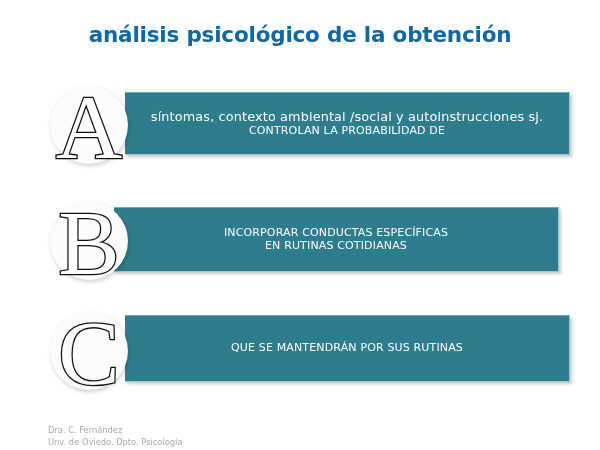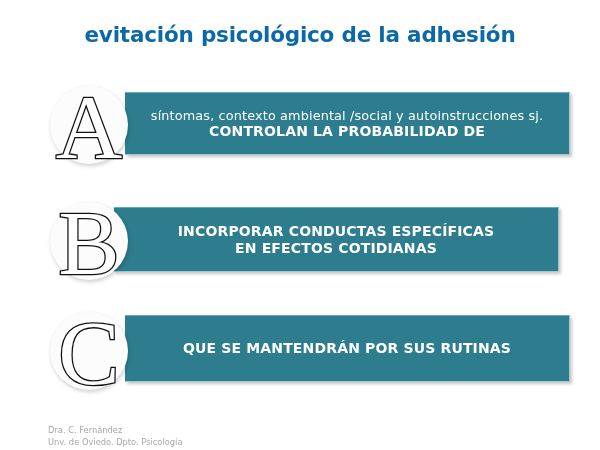--- a/index.html
+++ b/index.html
@@ -69,22 +69,22 @@
   }
 
   .line-light {
     font-size: 12.8px;
     font-weight: normal;
     font-family: "DejaVu Sans", sans-serif;
     letter-spacing: 0.15px;
   }
 
   .line-bold {
-    font-size: 14px;
-    font-weight: bold;
+    font-size: 11px;
+    font-weight: normal;
     font-family: "DejaVu Sans", sans-serif;
     letter-spacing: 0.15px;
   }
 
   
   .medallion {
     position: absolute;
     width: 78px;
     height: 78px;
     border-radius: 50%;
@@ -122,42 +122,42 @@
     font-family: "DejaVu Sans", sans-serif;
     margin-left: 20px;
   }
   #footer div { white-space: nowrap; }
 </style>
 </head>
 <body>
 
 <div id="slide">
 
-  <div id="slide-title">evitación psicológico de la adhesión</div>
+  <div id="slide-title">análisis psicológico de la obtención</div>
 
   <div class="row" style="top:92px;">
 
     <div class="band" style="left:125px; top:0px; width:445px; height:63px;">
       <div class="band-line line-light">síntomas,  contexto ambiental /social  y  autoinstrucciones sj.</div>
       <div class="band-line line-bold">CONTROLAN LA PROBABILIDAD DE</div>
     </div>
 
     <div class="medallion" style="left:50px; top:-6px;">
       <svg class="medallion-letter" viewBox="0 0 78 78">
         <text x="39" y="72" text-anchor="middle">A</text>
       </svg>
     </div>
 
   </div>
 
   <div class="row" style="top:207px;">
 
     <div class="band" style="left:114px; top:0px; width:445px; height:65px;">
       <div class="band-line line-bold">INCORPORAR CONDUCTAS ESPECÍFICAS</div>
-      <div class="band-line line-bold">EN EFECTOS COTIDIANAS</div>
+      <div class="band-line line-bold">EN RUTINAS COTIDIANAS</div>
     </div>
 
     <div class="medallion" style="left:50px; top:-5px;">
       <svg class="medallion-letter" viewBox="0 0 78 78">
         <text x="39" y="72" text-anchor="middle">B</text>
       </svg>
     </div>
 
   </div>
 

